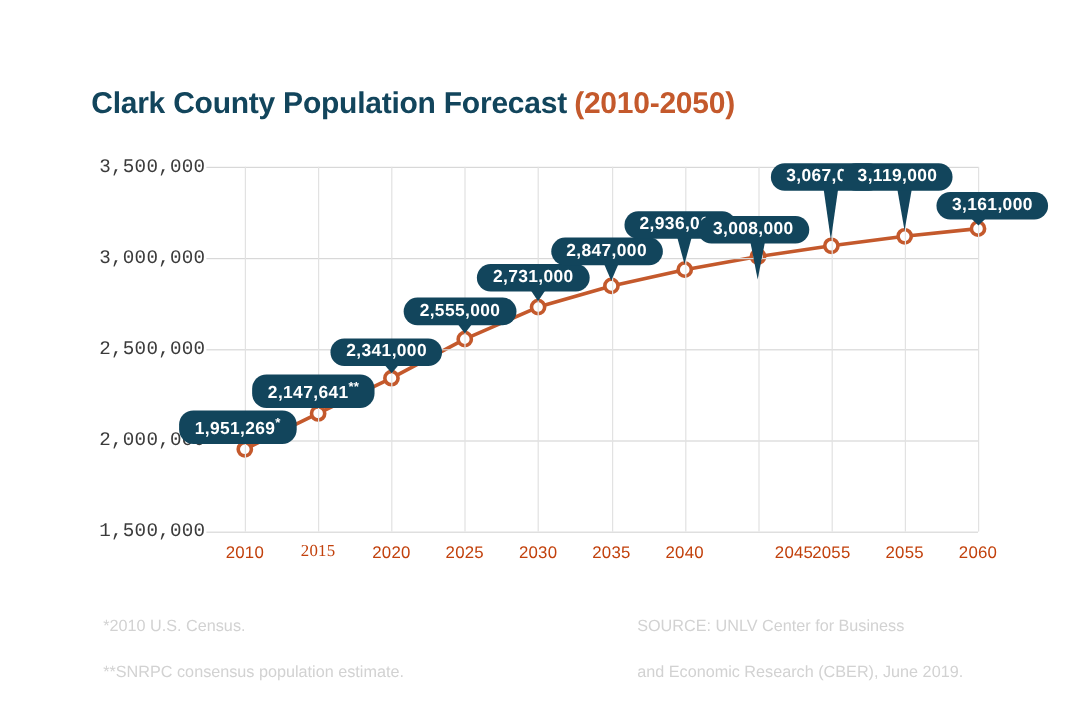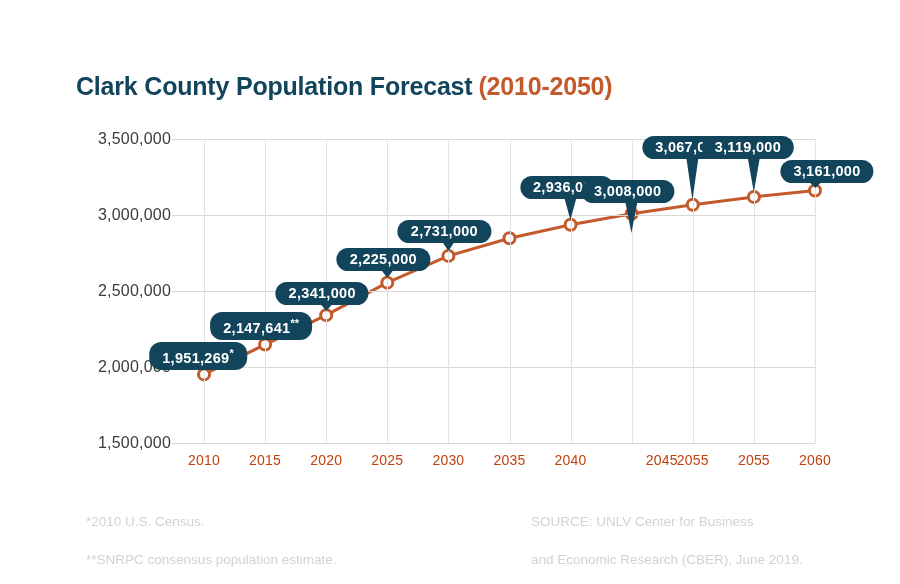--- a/index.html
+++ b/index.html
@@ -63,20 +63,21 @@
   .ytick {
     position: absolute;
     right: 0;
     width: 110px;
     text-align: right;
     font-size: 16px;
     color: #3b3b3b;
     letter-spacing: 0.2px;
     transform: translateY(-50%);
     white-space: nowrap;
+    font-family: Liberation Mono, monospace;
   }
   #y-axis-labels {
     position: absolute;
     left: 45px;
     top: 139px;
     width: 110px;
     height: 304px;
   }
   #x-axis-labels {
     position: absolute;
@@ -211,27 +212,31 @@
       </div>
       <div class="callout" style="left: 57.1px; top: 192px;">
         <div class="callout-bubble">2,147,641<span class="star">**</span></div>
         <div class="callout-pointer" style="top: 22px; margin-left: 4px; border-left: 6px solid transparent; border-right: 6px solid transparent; border-top: 6.55857px solid rgb(18, 69, 92);"></div>
       </div>
       <div class="callout" style="left: 118.2px; top: 162px;">
         <div class="callout-bubble">2,341,000</div>
         <div class="callout-pointer" style="top: 22px; margin-left: 4px; border-left: 6px solid transparent; border-right: 6px solid transparent; border-top: 7.168px solid rgb(18, 69, 92);"></div>
       </div>
       <div class="callout" style="left: 179.3px; top: 128px;">
-        <div class="callout-bubble">2,225,000</div>
+        <div class="callout-bubble">2,555,000</div>
         <div class="callout-pointer" style="top: 22px; margin-left: 4px; border-left: 6px solid transparent; border-right: 6px solid transparent; border-top: 8.64px solid rgb(18, 69, 92);"></div>
       </div>
       <div class="callout" style="left: 240.4px; top: 100px;">
         <div class="callout-bubble">2,731,000</div>
         <div class="callout-pointer" style="top: 22px; margin-left: 4px; border-left: 6px solid transparent; border-right: 6px solid transparent; border-top: 9.888px solid rgb(18, 69, 92);"></div>
       </div>
+      <div class="callout" style="left: 301.5px; top: 78px;">
+        <div class="callout-bubble">2,847,000</div>
+        <div class="callout-pointer" style="top: 22px; margin-left: 4px; border-left: 6px solid transparent; border-right: 6px solid transparent; border-top: 14.256px solid rgb(18, 69, 92);"></div>
+      </div>
       <div class="callout" style="left: 362.6px; top: 56px;">
         <div class="callout-bubble">2,936,000</div>
         <div class="callout-pointer" style="top: 22px; margin-left: 4px; border-left: 6px solid transparent; border-right: 6px solid transparent; border-top: 22.728px solid rgb(18, 69, 92);"></div>
       </div>
       <div class="callout" style="left: 423.7px; top: 36px; margin-top: 24px;">
         <div class="callout-bubble">3,008,000</div>
         <div class="callout-pointer" style="top: 22px; margin-left: 4px; border-left: 6px solid transparent; border-right: 6px solid transparent; border-top: 31.784px solid rgb(18, 69, 92);"></div>
       </div>
       <div class="callout" style="left: 484.8px; top: 16px;">
         <div class="callout-bubble">3,067,000</div>
@@ -242,21 +247,21 @@
         <div class="callout-pointer" style="top: 22px; margin-left: 6px; border-left: 6px solid transparent; border-right: 6px solid transparent; border-top: 34.912px solid rgb(18, 69, 92);"></div>
       </div>
       <div class="callout" style="left: 623px; top: 40px;">
         <div class="callout-bubble">3,161,000</div>
         <div class="callout-pointer" style="top: 22px; margin-left: -12px; border-left: 6px solid transparent; border-right: 6px solid transparent; border-top: 6px solid rgb(18, 69, 92);"></div>
       </div>
     </div>
 
   <div id="x-axis-labels">
       <div class="xtick" style="left: 0px;">2010</div>
-      <div class="xtick" style="left: 61.1px;">2015</div>
+      <div class="xtick" style="left: 61.1px; font-family: Liberation Serif, serif;">2015</div>
       <div class="xtick" style="left: 122.2px;">2020</div>
       <div class="xtick" style="left: 183.3px;">2025</div>
       <div class="xtick" style="left: 244.4px;">2030</div>
       <div class="xtick" style="left: 305.5px;">2035</div>
       <div class="xtick" style="left: 366.6px;">2040</div>
       <div class="xtick" style="left: 427.7px; margin-left: 30px;">2045</div>
       <div class="xtick" style="left: 488.8px;">2055</div>
       <div class="xtick" style="left: 549.9px;">2055</div>
       <div class="xtick" style="left: 611px;">2060</div>
     </div>

